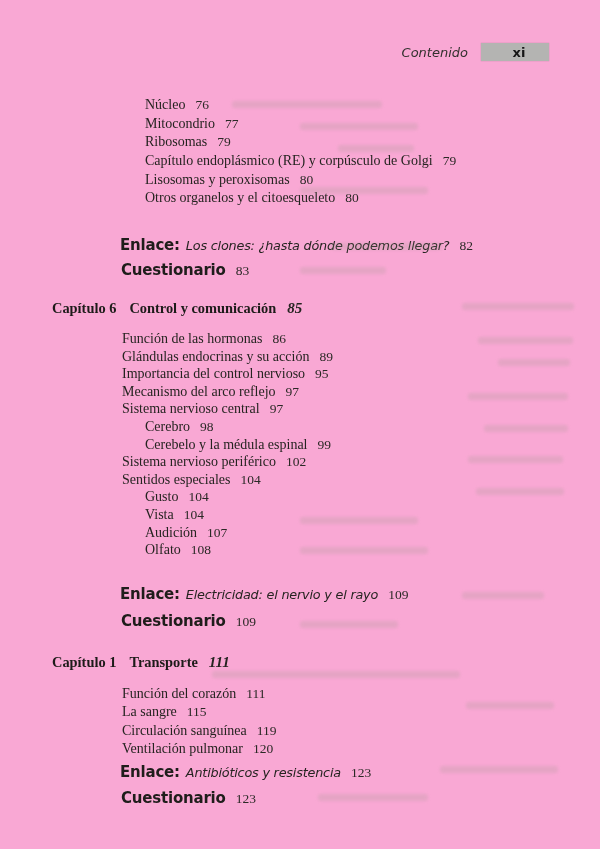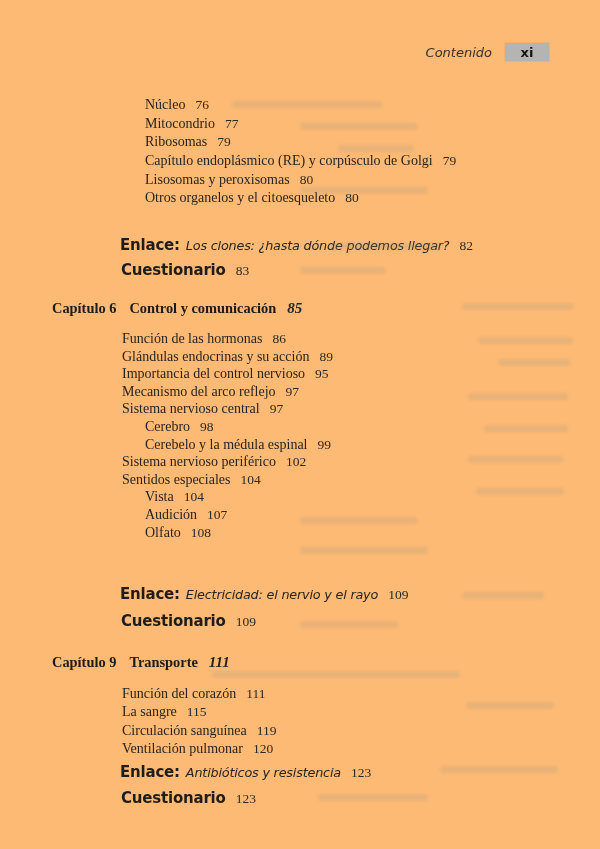--- a/index.html
+++ b/index.html
@@ -1,38 +1,39 @@
 <!DOCTYPE html>
 <html><head>
 <meta charset="utf-8">
 <style>
   html,body { margin:0; padding:0; }
   body { width:600px; height:849px; background:#e9e9e7; }
 
   .page {
     position:relative; width:600px; height:849px;
-    background:#fdba74; overflow:hidden;
+    background:#f9a8d4; overflow:hidden;
     font-family:"Liberation Serif", serif;
     color:#262421;
   }
 
   
   .running-head {
     position:absolute; top:43px; right:51px;
     display:flex; align-items:center;
   }
   .running-title {
     font-family:"DejaVu Sans", sans-serif;
     font-style:italic; font-size:13px; color:#33312e;
     margin-right:13px;
   }
   .folio-box {
-    width:44px; height:18px; background:#b4b4b2;
+    width:60px; height:18px; background:#b4b4b2;
     display:flex; align-items:center; justify-content:center;
     box-shadow:0 0 1px rgba(0,0,0,.25);
+    padding-left:8px;
   }
   .folio-box span {
     font-family:"DejaVu Sans", sans-serif;
     font-weight:700; font-size:13px; color:#161616;
   }
 
   
   .blk { position:absolute; white-space:nowrap; }
 
   .entries .row { white-space:nowrap; }
@@ -138,35 +139,36 @@
       <div id="ch6-list" class="blk entries">
         <div class="row"><span class="label">Función de las hormonas</span><span class="pagenum">86</span></div>
         <div class="row"><span class="label">Glándulas endocrinas y su acción</span><span class="pagenum">89</span></div>
         <div class="row"><span class="label">Importancia del control nervioso</span><span class="pagenum">95</span></div>
         <div class="row"><span class="label">Mecanismo del arco reflejo</span><span class="pagenum">97</span></div>
         <div class="row"><span class="label">Sistema nervioso central</span><span class="pagenum">97</span></div>
         <div class="row indent"><span class="label">Cerebro</span><span class="pagenum">98</span></div>
         <div class="row indent"><span class="label">Cerebelo y la médula espinal</span><span class="pagenum">99</span></div>
         <div class="row"><span class="label">Sistema nervioso periférico</span><span class="pagenum">102</span></div>
         <div class="row"><span class="label">Sentidos especiales</span><span class="pagenum">104</span></div>
+        <div class="row indent"><span class="label">Gusto</span><span class="pagenum">104</span></div>
         <div class="row indent"><span class="label">Vista</span><span class="pagenum">104</span></div>
         <div class="row indent"><span class="label">Audición</span><span class="pagenum">107</span></div>
         <div class="row indent"><span class="label">Olfato</span><span class="pagenum">108</span></div>
       </div>
       <div id="ch6-enlace" class="blk enlace">
         <span class="hand">Enlace:</span>
         <span class="enlace-title">Electricidad: el nervio y el rayo</span>
         <span class="pagenum">109</span>
       </div>
       <div id="ch6-cuest" class="blk cuest">
         <span class="hand">Cuestionario</span>
         <span class="pagenum">109</span>
       </div>
       <div id="ch7-heading" class="blk chapter">
-        <span class="ch-num">Capítulo 9</span>
+        <span class="ch-num">Capítulo 1</span>
         <span class="ch-title">Transporte</span>
         <span class="ch-page">111</span>
       </div>
       <div id="ch7-list" class="blk entries">
         <div class="row"><span class="label">Función del corazón</span><span class="pagenum">111</span></div>
         <div class="row"><span class="label">La sangre</span><span class="pagenum">115</span></div>
         <div class="row"><span class="label">Circulación sanguínea</span><span class="pagenum">119</span></div>
         <div class="row"><span class="label">Ventilación pulmonar</span><span class="pagenum">120</span></div>
       </div>
       <div id="ch7-enlace" class="blk enlace">

